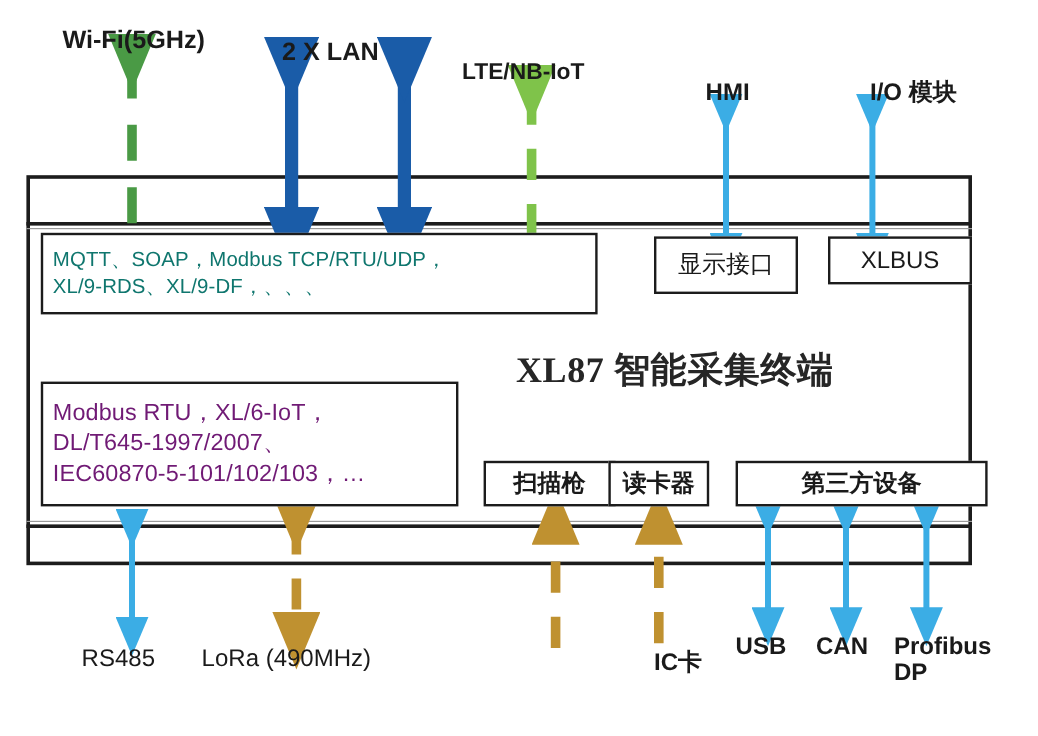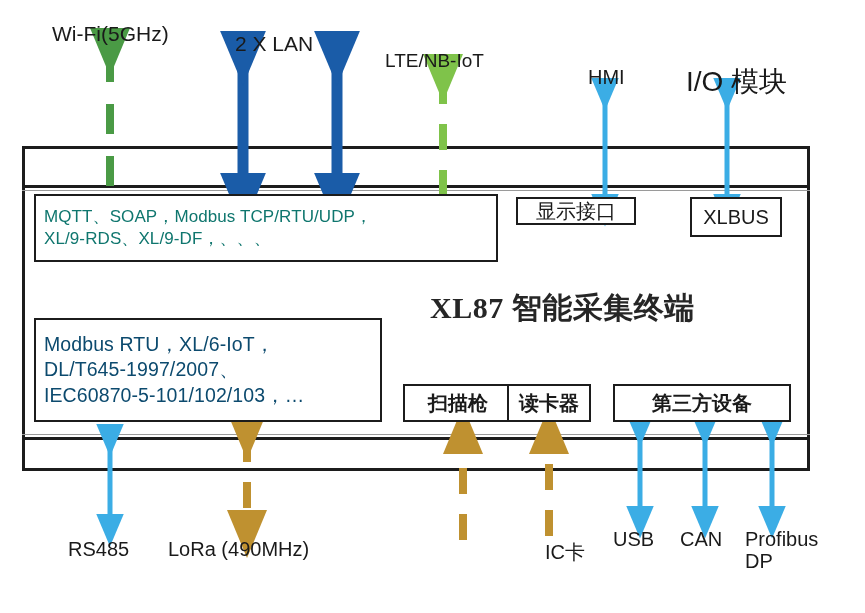--- a/index.html
+++ b/index.html
@@ -19,44 +19,44 @@
 
   
   .ibox{position:absolute;border:2.5px solid #1c1c1c;box-sizing:border-box;
         background:#fff;display:flex;align-items:center;}
   .ibox .txt{padding:0 8px;line-height:1.30;white-space:pre-line;}
 
   #box-upper-proto{left:34px;top:194px;width:464px;height:68px;}
   #box-upper-proto .txt{font-size:17px;color:#0f766e;letter-spacing:.1px;}
 
   #box-lower-proto{left:34px;top:318px;width:348px;height:104px;}
-  #box-lower-proto .txt{font-size:19.5px;color:#0c4a6e;letter-spacing:.1px;}
+  #box-lower-proto .txt{font-size:19.5px;color:#701a75;letter-spacing:.1px;}
 
-  #box-display{left:516px;top:197px;width:120px;height:28px;justify-content:center;}
-  #box-xlbus{left:690px;top:197px;width:92px;height:40px;justify-content:center;}
+  #box-display{left:545px;top:197px;width:120px;height:48px;justify-content:center;}
+  #box-xlbus{left:690px;top:197px;width:120px;height:40px;justify-content:center;}
   #box-display .txt,#box-xlbus .txt{font-size:20px;}
 
   #box-scanner{left:403px;top:384px;width:110px;height:38px;justify-content:center;}
   #box-reader{left:507px;top:384px;width:84px;height:38px;justify-content:center;}
-  #box-third{left:613px;top:384px;width:178px;height:38px;justify-content:center;}
+  #box-third{left:613px;top:384px;width:210px;height:38px;justify-content:center;}
   #box-scanner .txt,#box-reader .txt,#box-third .txt{font-size:20px;font-weight:700;}
 
   
   #product-title{position:absolute;left:430px;top:288px;font-size:30px;font-weight:700;
                  color:#262626;letter-spacing:.5px;white-space:nowrap;font-family:Liberation Serif, serif;}
 
   
-  .lbl{position:absolute;font-weight:400;white-space:pre-line;line-height:1.12;}
+  .lbl{position:absolute;font-weight:700;white-space:pre-line;line-height:1.12;}
   .lbl.reg{font-weight:400;}
 
   #lbl-wifi{left:52px;top:22px;font-size:21px;}
   #lbl-lan{left:235px;top:32px;font-size:21px;}
   #lbl-lte{left:385px;top:50px;font-size:19px;}
   #lbl-hmi{left:588px;top:66px;font-size:20px;}
-  #lbl-io{left:686px;top:66px;font-size:28px;}
+  #lbl-io{left:725px;top:66px;font-size:20px;}
 
   #lbl-rs485{left:68px;top:538px;font-size:20px;font-weight:400;}
   #lbl-lora{left:168px;top:538px;font-size:20px;font-weight:400;}
   #lbl-barcode{left:387px;top:545px;font-size:20px;}
   #lbl-ic{left:545px;top:541px;font-size:20px;}
   #lbl-usb{left:613px;top:528px;font-size:20px;}
   #lbl-can{left:680px;top:528px;font-size:20px;}
   #lbl-profibus{left:745px;top:528px;font-size:20px;}
 
   .arrow-layer{position:absolute;left:0;top:0;width:865px;height:613px;}

